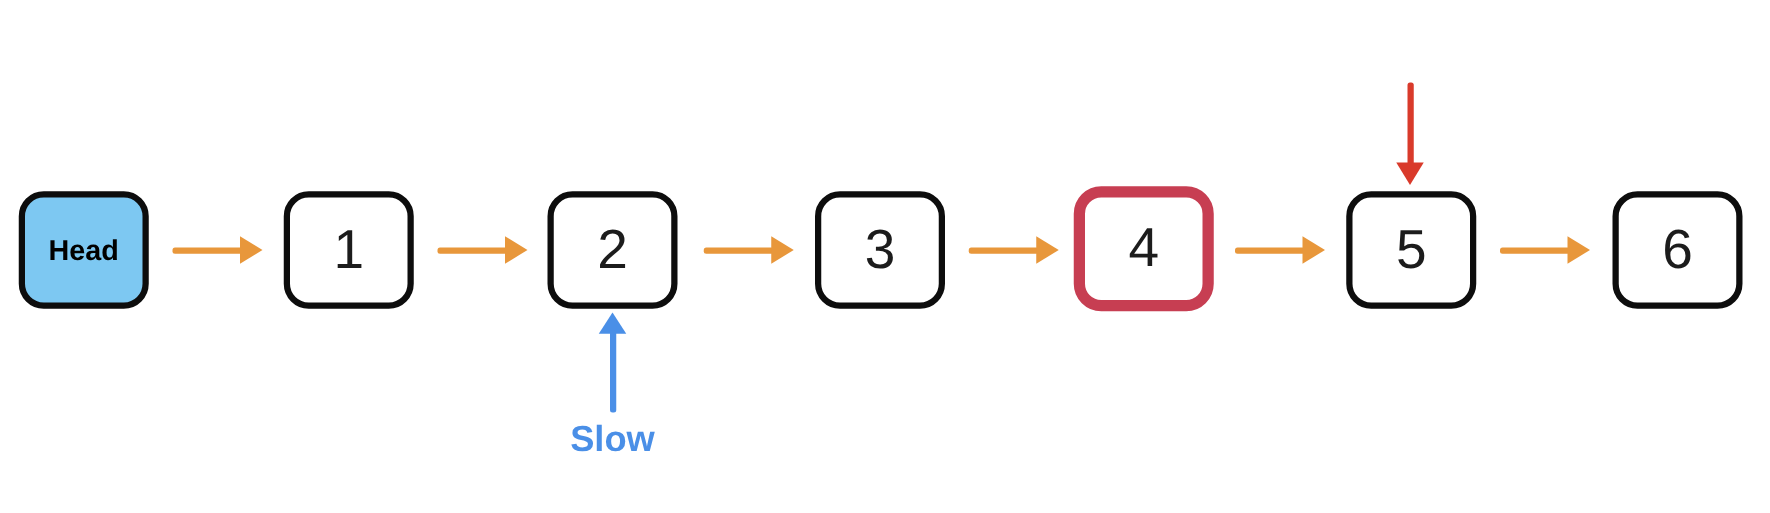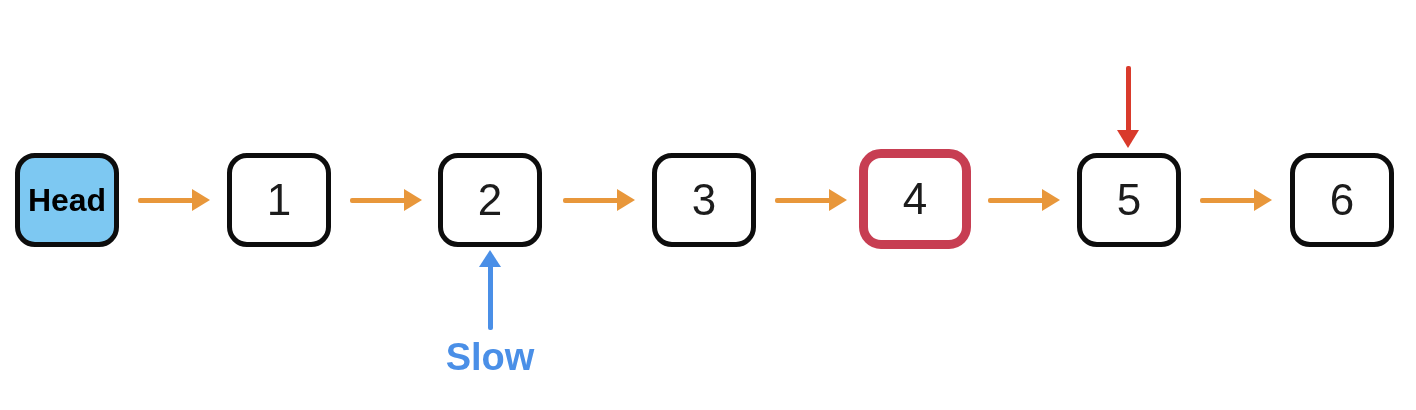--- a/index.html
+++ b/index.html
@@ -27,21 +27,21 @@
     background: #ffffff;
     display: flex;
     align-items: center;
     justify-content: center;
     font-size: 44px;
     font-weight: 400;
     color: #1c1c1c;
   }
   .node.head {
     background: #7dc8f2;
-    font-size: 32px;
+    font-size: 23px;
     font-weight: 700;
     color: #000000;
   }
   .node.highlight {
     top: 149px;
     width: 112px;
     height: 100px;
     border: 9px solid #c73e52;
     border-radius: 22px;
   }
@@ -134,21 +134,21 @@
     border-left: 11px solid transparent;
     border-right: 11px solid transparent;
     border-bottom: 17px solid #4a8fe7;
   }
   .slow-label {
     position: absolute;
     left: 420px;
     top: 336px;
     width: 140px;
     text-align: center;
-    font-size: 38px;
+    font-size: 29px;
     font-weight: 700;
     color: #4a8fe7;
   }
   
   .n0 { left: 15px; }
   .n1 { left: 227px; }
   .n2 { left: 438px; }
   .n3 { left: 652px; }
   .n4 { left: 859px; }
   .n5 { left: 1077px; }

